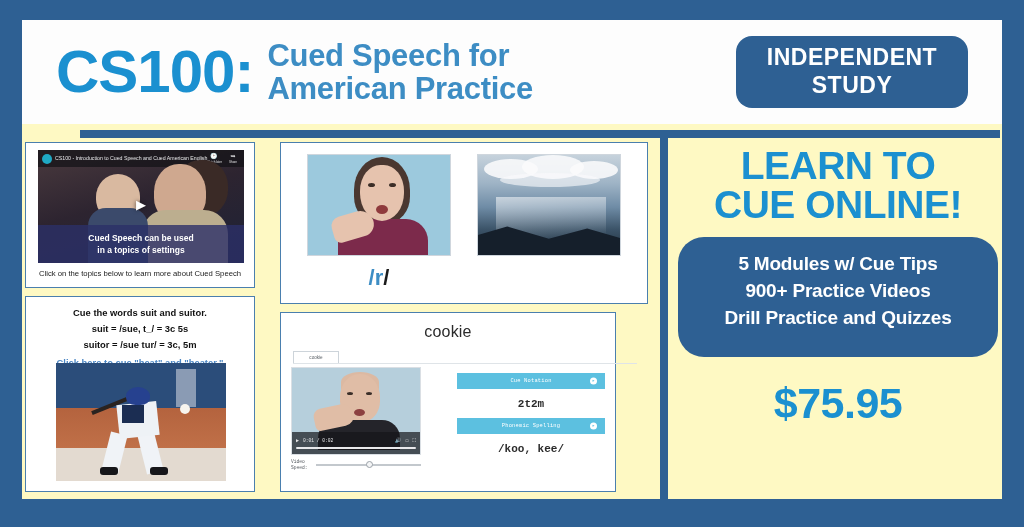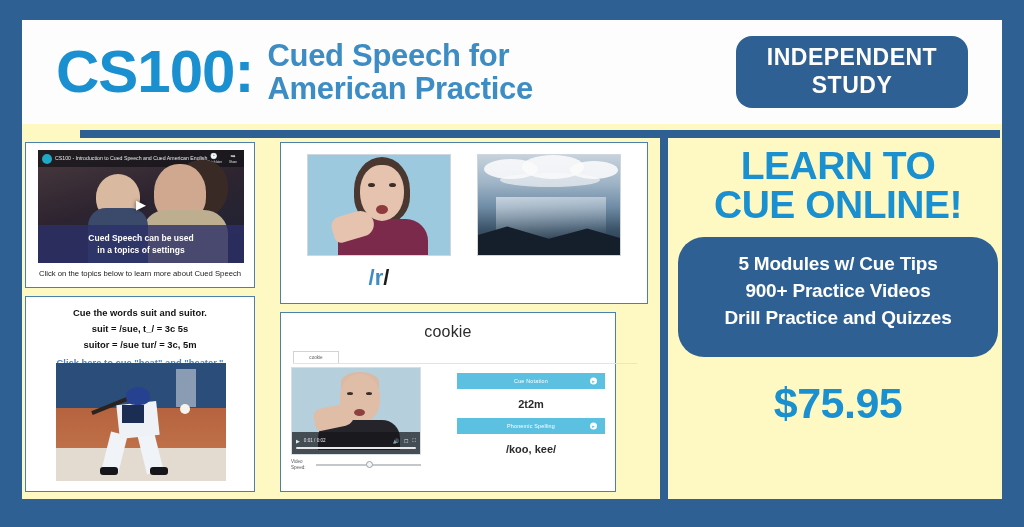--- a/index.html
+++ b/index.html
@@ -313,21 +313,21 @@
     background: #ffffff;
     font-size: 4.6px; color: #5d6369;
     display: flex; align-items: center; justify-content: center;
   }
   #cookie-tabline {
     position: absolute; left: 12px; top: 50px;
     width: 344px; height: 1px; background: #dfe4e8;
   }
   #cookie-body {
     position: absolute; left: 0; top: 54px; width: 100%;
-    display: flex; justify-content: center; gap: 36px;
+    display: flex; justify-content: center; gap: 36px; font-family: Liberation Mono, monospace;
   }
   #cookie-videowrap { width: 130px; }
   #cookie-video {
     position: relative; width: 130px; height: 88px;
     overflow: hidden; background: #b6cfdc;
     border: 1px solid #dadfe4;
   }
   #male-head {
     position: absolute; left: 48px; top: 6px;
     width: 40px; height: 48px; border-radius: 48% 48% 44% 44%;

